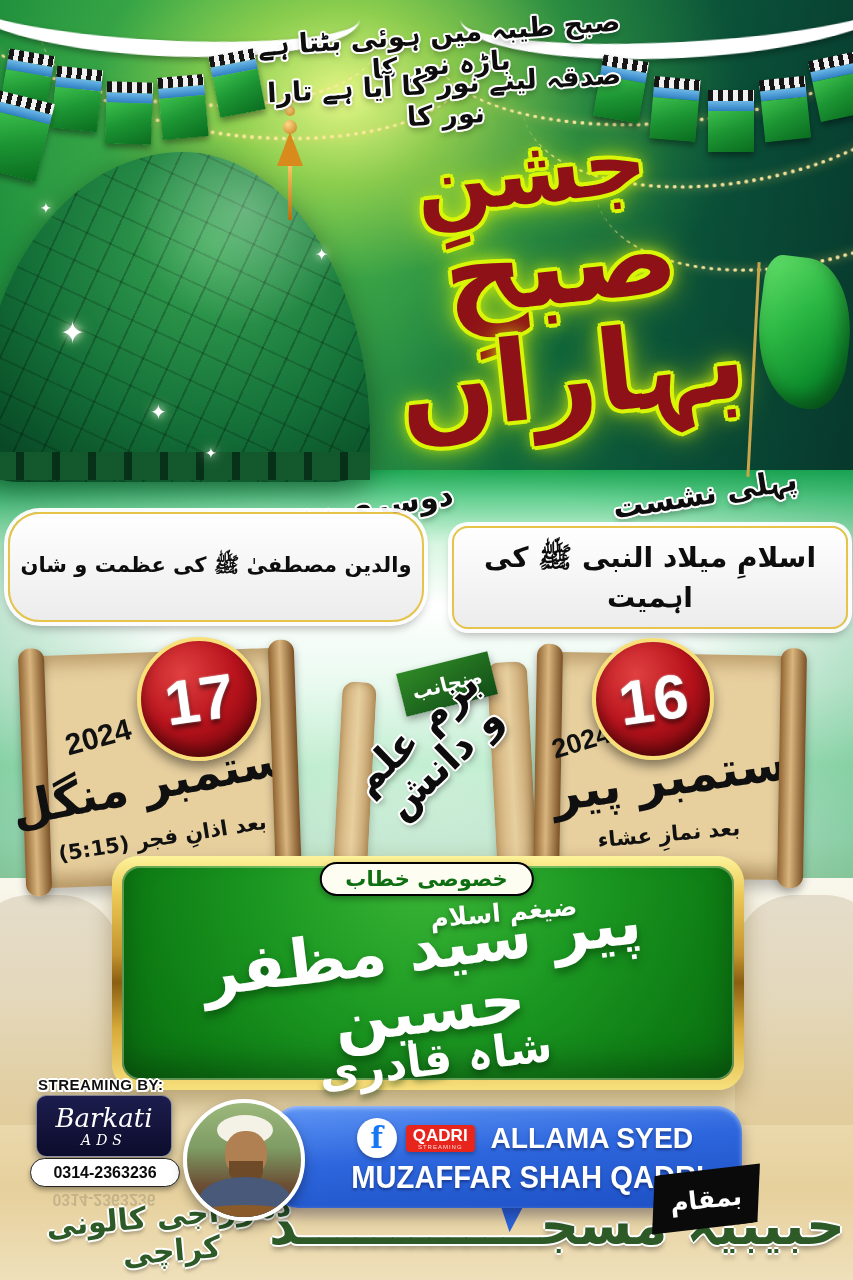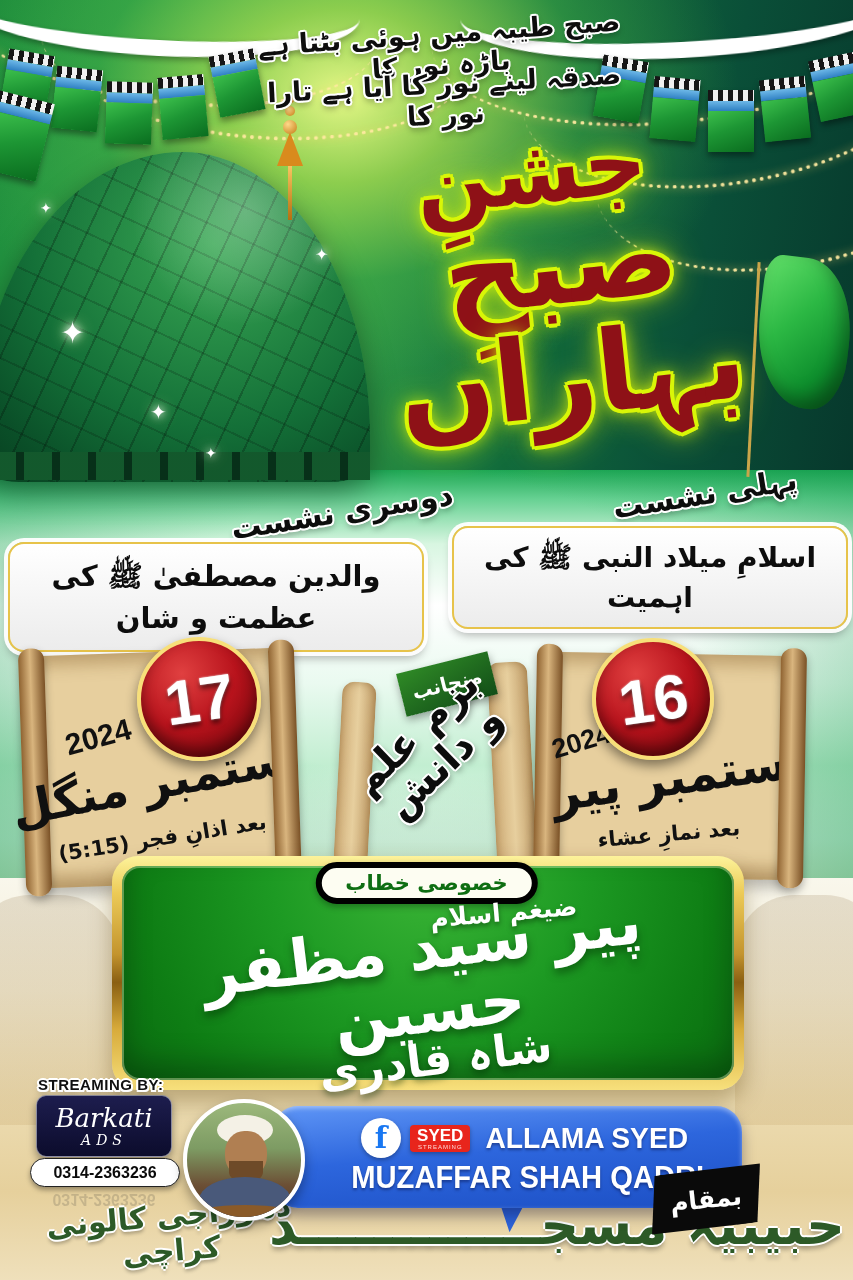--- a/index.html
+++ b/index.html
@@ -108,21 +108,21 @@
     font-size:20px;font-weight:bold;box-shadow:0 4px 8px rgba(0,0,0,.35);}
   .orgname{font-size:40px;font-weight:bold;color:#0c0c0c;text-align:center;line-height:1.02;}
 
   
   .gold-frame{left:112px;top:856px;width:632px;height:234px;border-radius:26px;padding:10px;box-sizing:border-box;
     background:linear-gradient(180deg,#fdf39b 0%,#ecca56 16%,#c3942e 42%,#8a5f12 54%,#d8ab3a 74%,#f7e07c 100%);
     box-shadow:0 12px 22px rgba(90,60,0,.35);}
   .green-inner{width:100%;height:100%;border-radius:18px;
     background:radial-gradient(circle at 50% 0%,#3cb637 0%,#1d9a23 42%,#0e7d14 78%,#0a6a10 100%);
     box-shadow:inset 0 0 0 2px rgba(255,255,210,.35), inset 0 -16px 30px rgba(0,0,0,.28);}
-  .kitab-pill{left:50%;top:862px;transform:translateX(-50%);background:#fdfdf2;border:6px solid #000000;border-radius:999px;
+  .kitab-pill{left:50%;top:862px;transform:translateX(-50%);background:#fdfdf2;border:2px solid #000000;border-radius:999px;
     padding:3px 24px;color:#0e6e12;font-size:21px;font-weight:bold;white-space:nowrap;box-shadow:0 3px 6px rgba(0,0,0,.3);}
   .honorific{left:430px;top:898px;color:#ffffff;font-size:25px;font-weight:bold;transform:rotate(-5deg);
     text-shadow:0 3px 5px rgba(0,40,0,.5);}
   .speaker{left:128px;top:916px;width:600px;text-align:center;transform:rotate(-7deg);color:#ffffff;font-weight:bold;line-height:1;}
   .speaker .n1{display:block;font-size:63px;text-shadow:0 5px 8px rgba(0,40,0,.5);}
   .speaker .n2{display:block;font-size:44px;margin-top:-4px;text-shadow:0 4px 7px rgba(0,40,0,.5);}
 
   
   .des-head{left:38px;top:1076px;font-family:"Liberation Sans",sans-serif;font-size:15px;font-weight:bold;color:#101010;letter-spacing:.5px;}
   .des-box{left:36px;top:1095px;width:134px;height:60px;border-radius:10px;border:1px solid rgba(255,255,255,.5);
@@ -273,21 +273,21 @@
     <span class="w1">جشنِ</span>
     <span class="w2">صبحِ بہاراں</span>
   </div>
 
   <div class="abs urdu sess-label ow" style="left:585px;top:476px;width:240px;transform:rotate(-9deg);">پہلی نشست</div>
   <div class="abs urdu panel" style="left:452px;top:526px;width:392px;height:99px;font-size:28px;">
     <span>اسلامِ میلاد النبی ﷺ کی اہمیت</span>
   </div>
 
   <div class="abs urdu sess-label ow" style="left:222px;top:494px;width:240px;transform:rotate(-9deg);">دوسری نشست</div>
-  <div class="abs urdu panel" style="left:8px;top:542px;width:412px;height:106px;font-size:29px;">
+  <div class="abs urdu panel" style="left:8px;top:512px;width:412px;height:106px;font-size:21px;border-radius:32px;">
     <span>والدین مصطفیٰ ﷺ کی عظمت و شان</span>
   </div>
 
   <div class="abs roll" style="left:338px;top:682px;width:34px;height:185px;transform:rotate(3deg);"></div>
   <div class="abs roll" style="left:492px;top:662px;width:40px;height:205px;transform:rotate(-3deg);"></div>
 
   <div class="abs scroll" style="left:545px;top:654px;width:250px;height:224px;transform:rotate(1deg);">
     <div class="abs urdu yr" style="left:6px;top:74px;font-size:27px;transform:rotate(-18deg);">2024</div>
     <div class="abs urdu" style="left:118px;top:66px;font-size:15px;font-weight:bold;color:#111;transform:rotate(-14deg);">بروز</div>
     <div class="abs urdu bigline" style="left:0;top:96px;width:250px;text-align:center;font-size:49px;transform:rotate(-9deg);">
@@ -344,21 +344,21 @@
     <div class="ph-desk"></div>
   </div>
 
   <div class="abs lb-tail"></div>
   <div class="abs livebar">
     <div class="lb-row1">
       <div class="fb">
         <span>f</span>
       </div>
       <div class="live">
-        <span class="l1">SYED</span>
+        <span class="l1">QADRI</span>
         <span class="l2">STREAMING</span>
       </div>
       <span class="lb-name lb-n1">ALLAMA SYED</span>
     </div>
     <span class="lb-name lb-n2">MUZAFFAR SHAH QADRI</span>
   </div>
 
   <div class="abs venue-badge urdu">
     <span>بمقام</span>
   </div>

